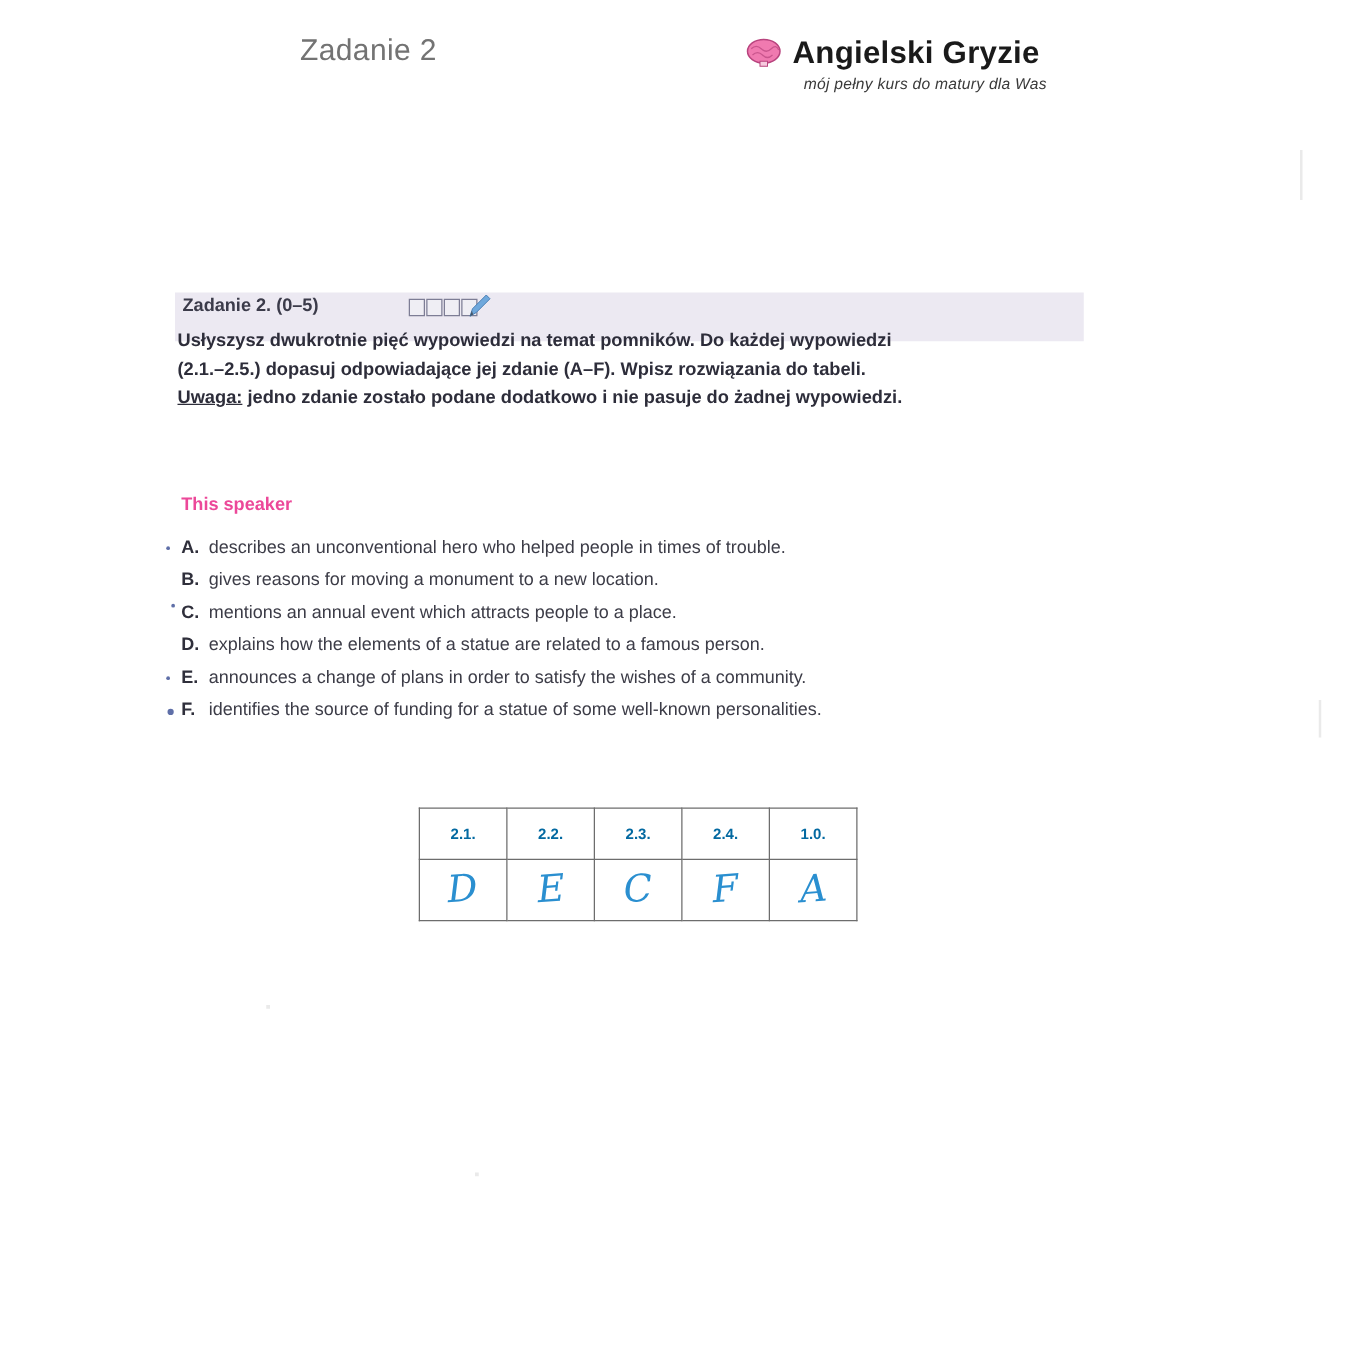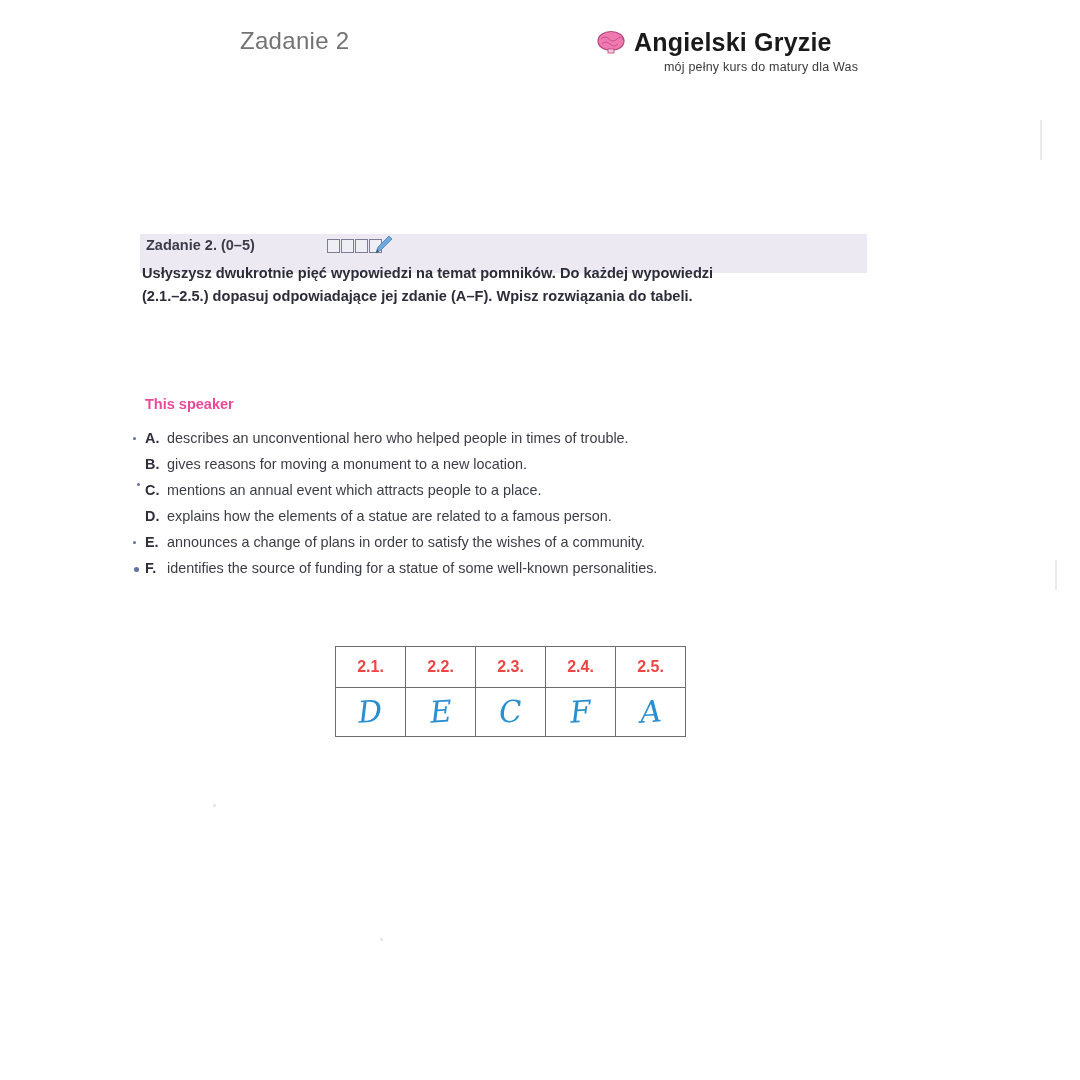--- a/index.html
+++ b/index.html
@@ -44,24 +44,25 @@
     flex: none;
   }
   .brand-name {
     font-size: 25px;
     font-weight: bold;
     color: #1a1a1a;
     letter-spacing: 0.2px;
   }
   .brand-sub {
     margin-top: 3px;
-    margin-left: 68px;
+    margin-left: 47px;
     font-size: 12.5px;
     color: #3a3a3a;
     letter-spacing: 0.2px;
+    font-style: italic;
   }
 
   
   .task-bar {
     position: absolute;
     left: 140px;
     top: 234px;
     width: 727px;
     height: 39px;
     background: #ece9f2;
@@ -159,23 +160,23 @@
     border-collapse: collapse;
   }
   .answer-table td {
     width: 67px;
     height: 38px;
     border: 1px solid #6d6d6d;
     text-align: center;
     vertical-align: middle;
   }
   .answer-table tr.head td {
-    font-size: 16px;
-    font-weight: bold;
-    color: #ef4444;
+    font-size: 12px;
+    font-weight: bold;
+    color: #0369a1;
   }
   .answer-table tr.ans td {
     height: 46px;
   }
   .handwritten {
     font-family: "DejaVu Serif", serif;
     font-style: italic;
     font-size: 30px;
     color: #2a8fd0;
     line-height: 1;
@@ -222,20 +223,23 @@
     <svg width="22" height="22" viewBox="0 0 22 22">
       <path d="M3 19 L5 13 L16 2 L19 5 L8 16 Z" fill="#6fa8dc" stroke="#4a7fb5" stroke-width="0.8"></path>
       <path d="M3 19 L5.5 17.5 L4.5 14.5 Z" fill="#456"></path>
     </svg>
   </span>
 </div>
 
 <div class="task-text">
   <div>Usłyszysz dwukrotnie pięć wypowiedzi na temat pomników. Do każdej wypowiedzi</div>
   <div>(2.1.–2.5.) dopasuj odpowiadające jej zdanie (A–F). Wpisz rozwiązania do tabeli.</div>
+  <div>
+    <span class="uwaga">Uwaga:</span><span> jedno zdanie zostało podane dodatkowo i nie pasuje do żadnej wypowiedzi.</span>
+  </div>
 </div>
 
 <div class="this-speaker">This speaker</div>
 
 <div class="options">
   <div class="option">
     <span class="letter">A.</span>
     <span class="text">describes an unconventional hero who helped people in times of trouble.</span>
   </div>
   <div class="option">
@@ -265,21 +269,21 @@
 <span class="speck" style="left:133px; top:541px;"></span>
 <span class="speck" style="left:134px; top:567px; width:5px; height:5px;"></span>
 
 <table class="answer-table">
   <tbody>
       <tr class="head">
     <td>2.1.</td>
     <td>2.2.</td>
     <td>2.3.</td>
     <td>2.4.</td>
-    <td>2.5.</td>
+    <td>1.0.</td>
   </tr>
   <tr class="ans">
     <td><span class="handwritten">D</span></td>
     <td><span class="handwritten">E</span></td>
     <td><span class="handwritten">C</span></td>
     <td><span class="handwritten">F</span></td>
     <td><span class="handwritten">A</span></td>
   </tr>
 </tbody>
   </table>

